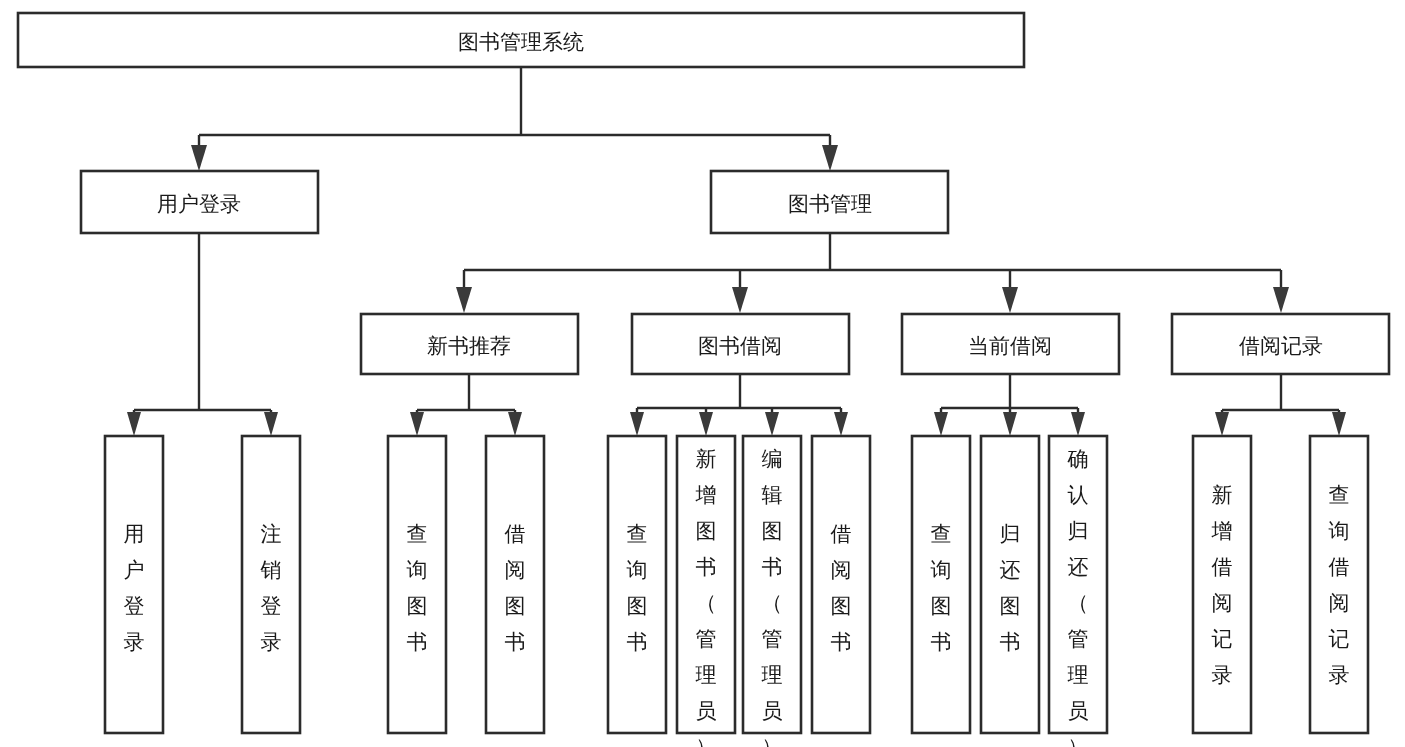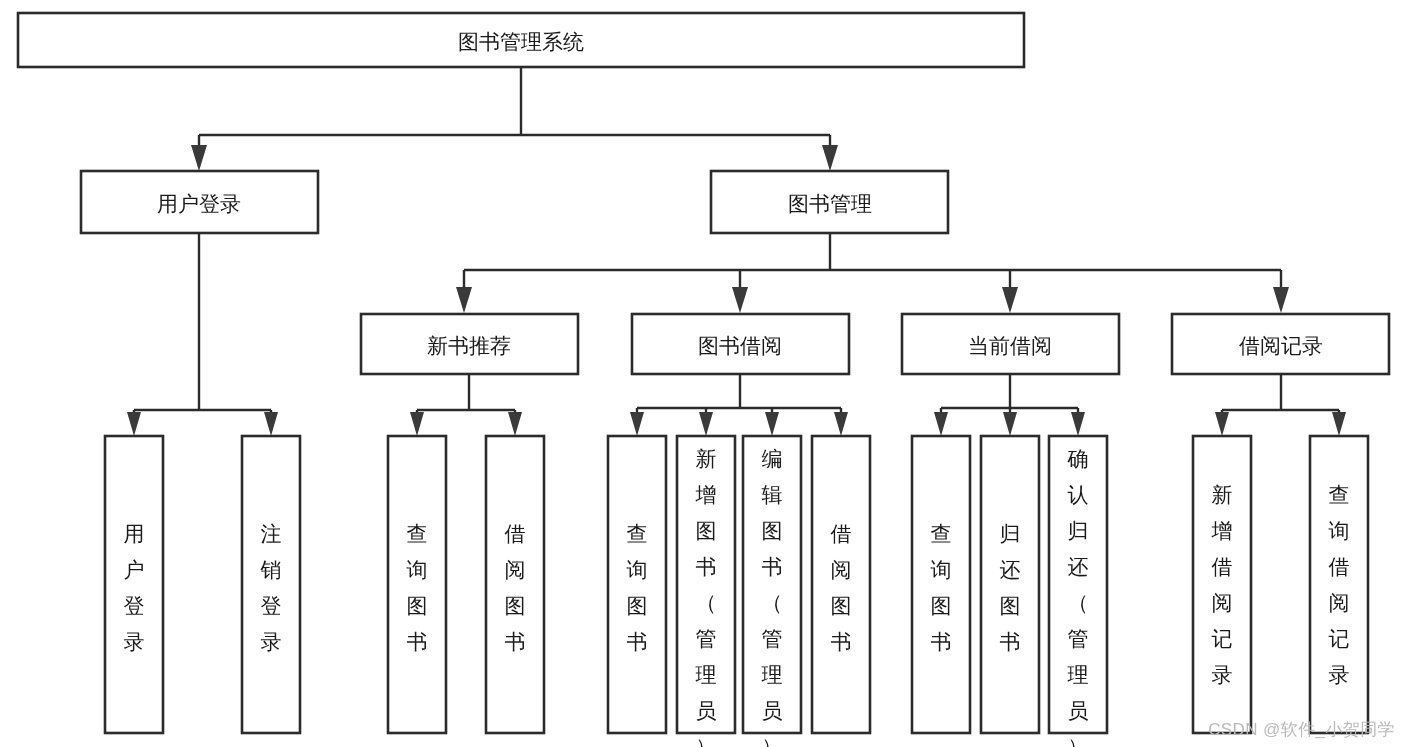--- a/index.html
+++ b/index.html
@@ -244,15 +244,14 @@
       <text class="node-label-vertical" x="1222" y="502"><tspan x="1222" y="502">新</tspan><tspan x="1222" y="538">增</tspan><tspan x="1222" y="574">借</tspan><tspan x="1222" y="610">阅</tspan><tspan x="1222" y="646">记</tspan><tspan x="1222" y="682">录</tspan></text>
     </g>
 
     <g>
       <rect class="node-box" x="1310" y="436" width="58" height="297"></rect>
       <text class="node-label-vertical" x="1339" y="502"><tspan x="1339" y="502">查</tspan><tspan x="1339" y="538">询</tspan><tspan x="1339" y="574">借</tspan><tspan x="1339" y="610">阅</tspan><tspan x="1339" y="646">记</tspan><tspan x="1339" y="682">录</tspan></text>
     </g>
 
   </svg>
 
-  <div class="watermark">CSDN @软件_小贺同学</div>
 
 </div>
 
 </body></html>

